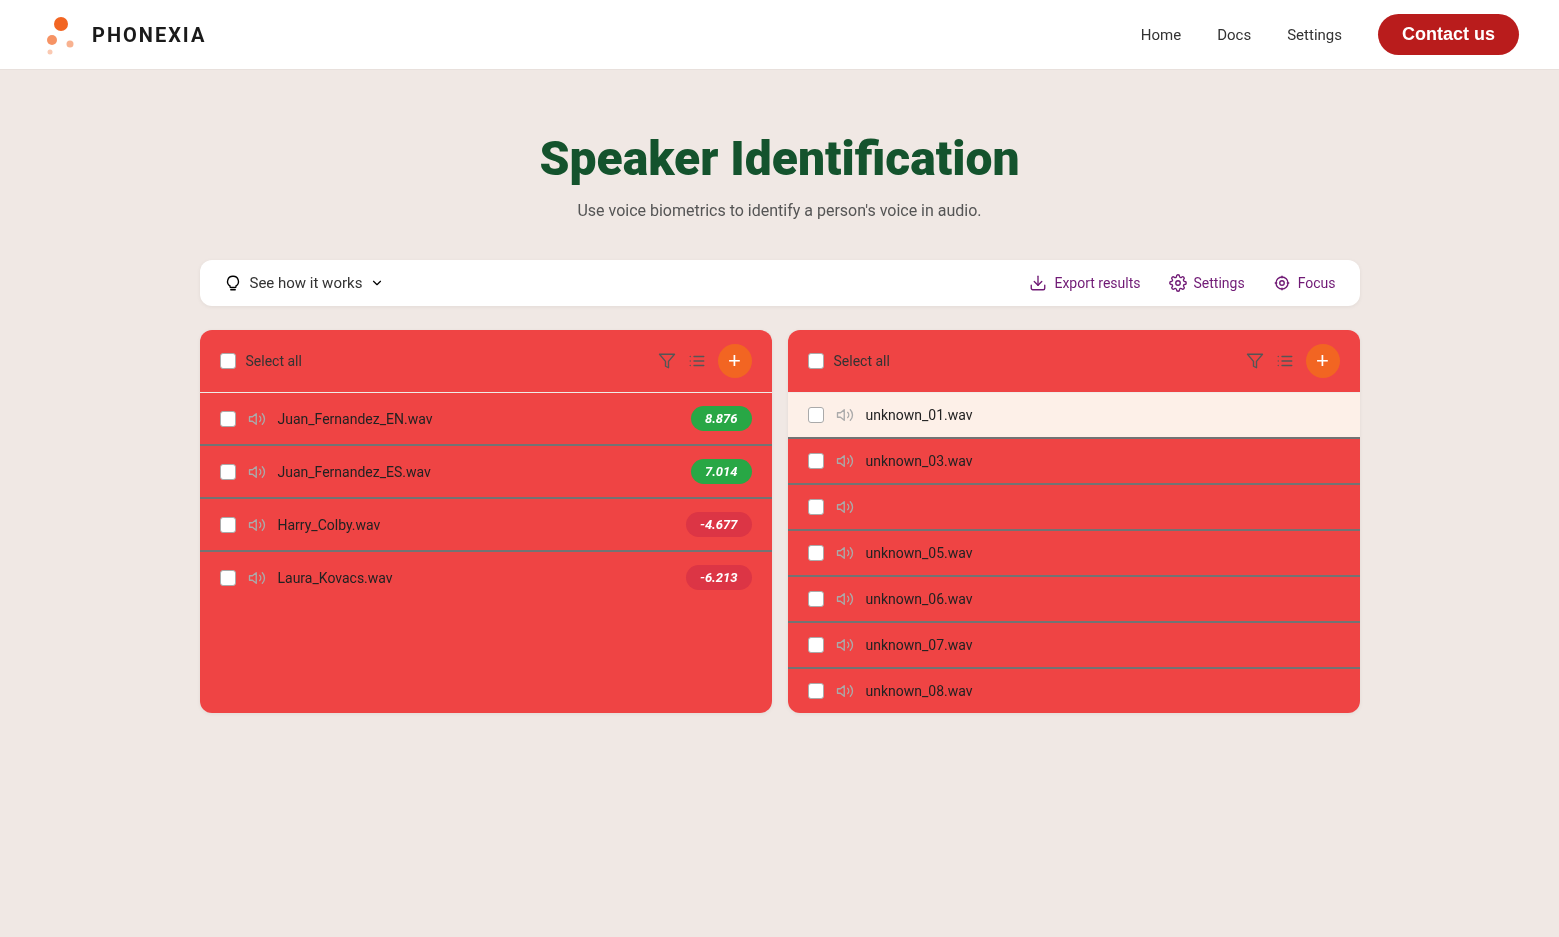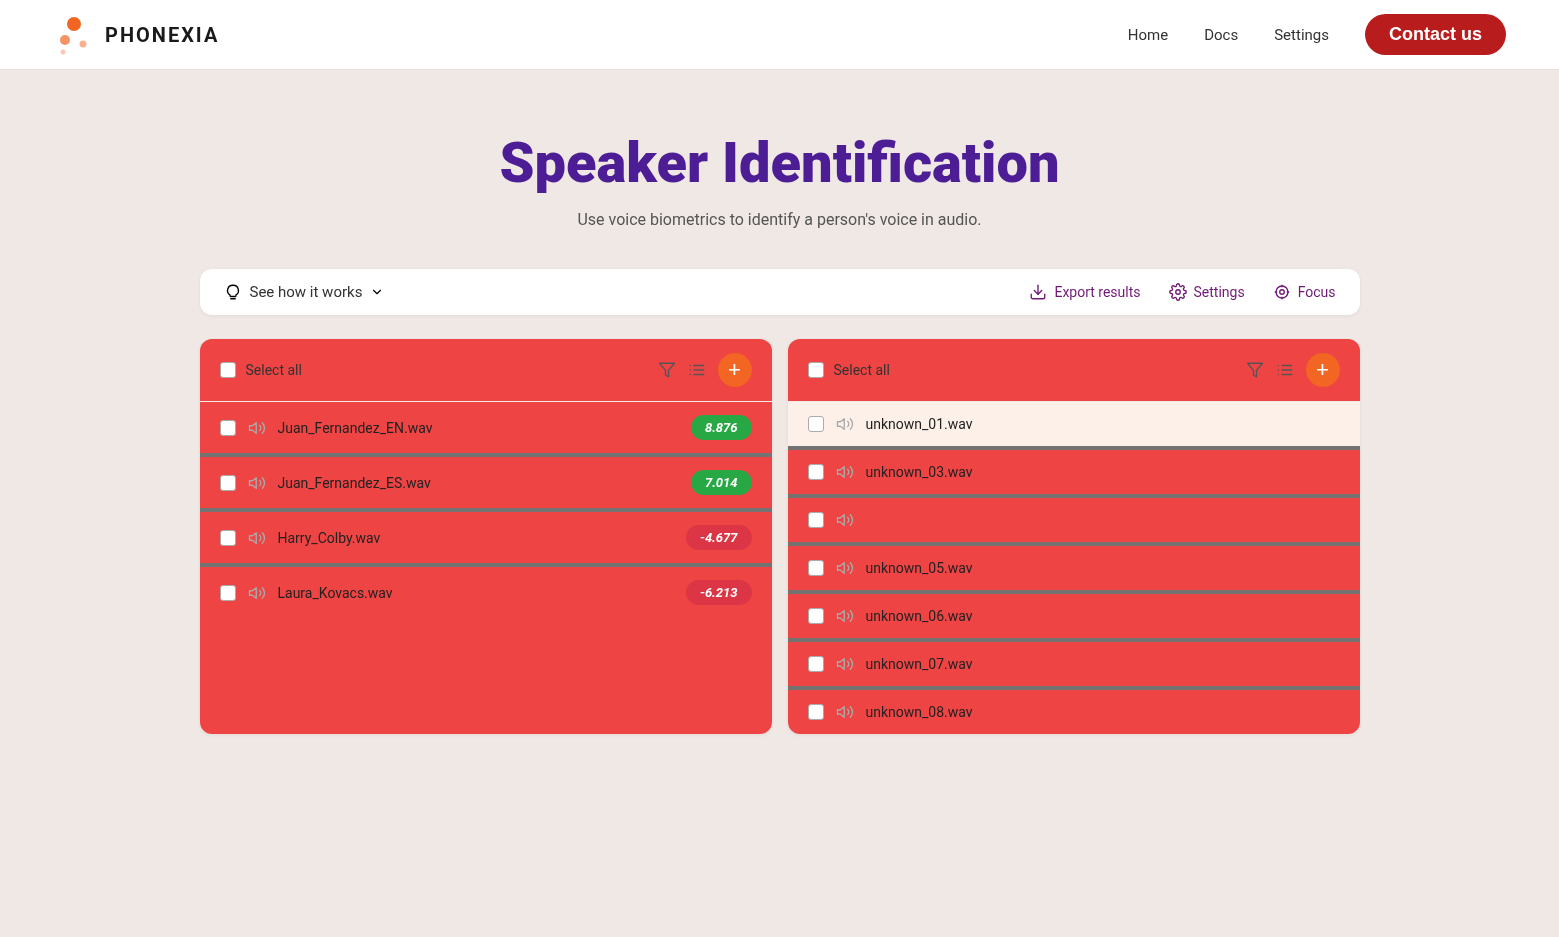--- a/index.html
+++ b/index.html
@@ -9,21 +9,21 @@
       min-height: 937px;
       width: 1559px;
     }
 
     
     nav {
       background: #fff;
       display: flex;
       align-items: center;
       justify-content: space-between;
-      padding: 0 53px;
+      padding: 0 40px;
       height: 70px;
       border-bottom: 1px solid #e8e0dc;
     }
     .nav-logo {
       display: flex;
       align-items: center;
       gap: 10px;
     }
     .logo-icon {
       width: 42px;
@@ -56,23 +56,23 @@
       font-weight: 600;
       cursor: pointer;
     }
 
     
     .hero {
       text-align: center;
       padding: 60px 20px 40px;
     }
     .hero-title {
-      font-size: 56px;
+      font-size: 48px;
       font-weight: 900;
-      color: #4c1d95;
+      color: #14532d;
       margin-bottom: 14px;
     }
     .hero-sub {
       font-size: 16px;
       color: #555;
     }
 
     
     .toolbar {
       background: #fff;
@@ -161,21 +161,21 @@
       justify-content: center;
       cursor: pointer;
       line-height: 1;
     }
 
     
     .list-item {
       display: flex;
       align-items: center;
       padding: 13px 20px;
-      border-bottom: 4px solid #737373;
+      border-bottom: 2px solid #737373;
       gap: 12px;
     }
     .list-item:last-child { border-bottom: none; }
     .list-item.highlighted { background-color: #fdf0e8; }
     .item-name {
       flex: 1;
       font-size: 14px;
       color: #222;
     }
     .score-badge {

